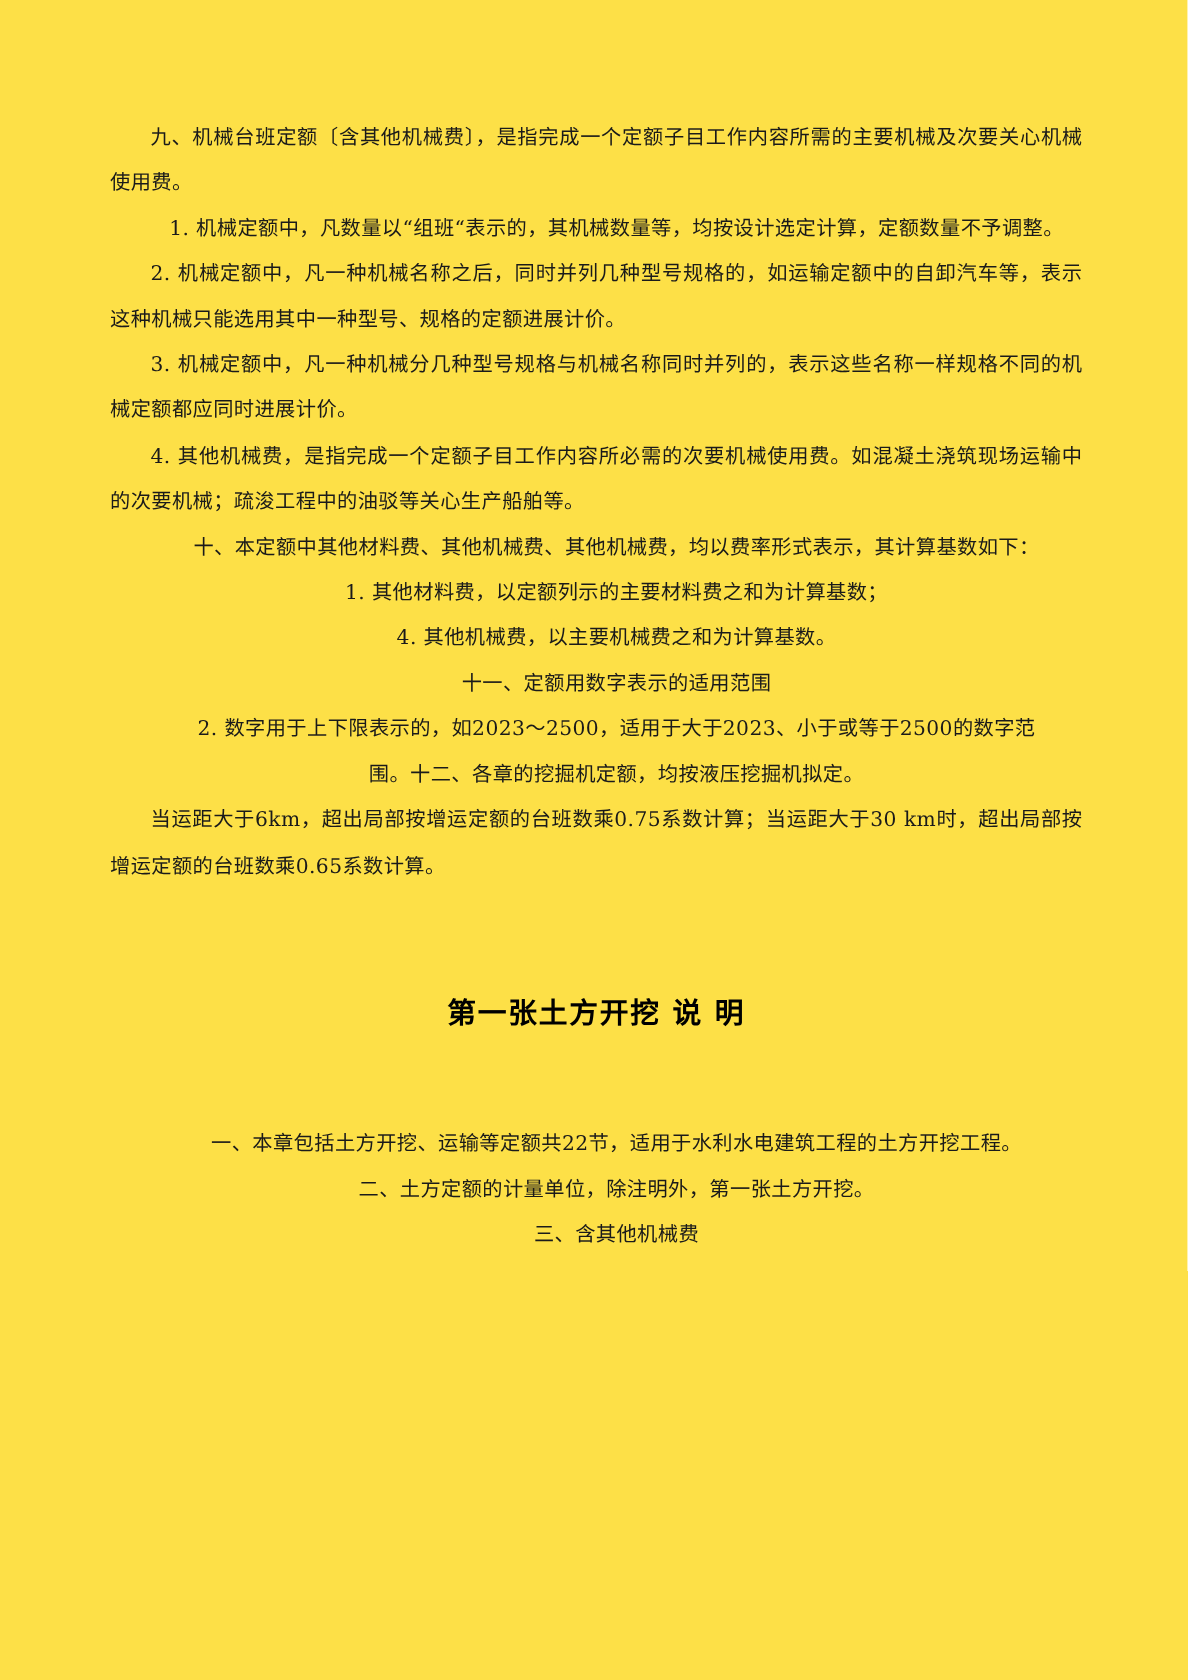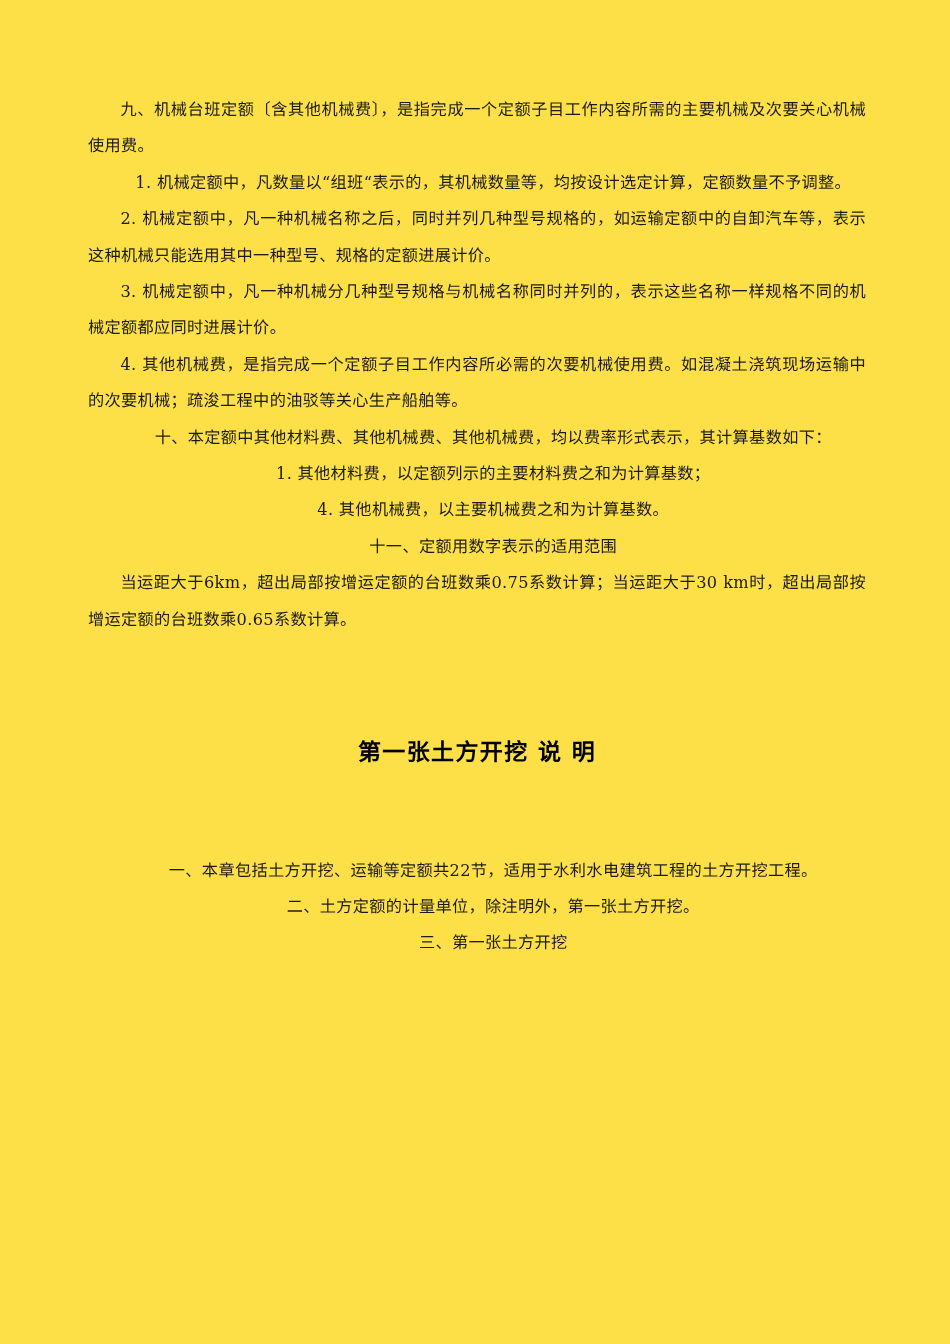--- a/index.html
+++ b/index.html
@@ -46,21 +46,21 @@
   .para.flow {
     text-align: justify;
   }
 
   
   .para.single {
     text-align: center;
   }
 
   .section-heading {
-    margin: 18px;
+    margin: 4px;
     padding: 0;
     font-size: 23px;
     line-height: 36.4px;
     font-weight: bold;
     text-align: center;
     text-indent: 0;
     letter-spacing: 0.06em;
     color: #000000;
     font-family: "DejaVu Serif", "Liberation Serif", serif;
   }
@@ -89,37 +89,39 @@
       <p class="para single">十、本定额中其他材料费、其他机械费、其他机械费，均以费率形式表示，其计算基数如下：</p>
 
       <p class="para single">1. 其他材料费，以定额列示的主要材料费之和为计算基数；</p>
 
 
       <p class="para single">4. 其他机械费，以主要机械费之和为计算基数。</p>
 
       <p class="para single">十一、定额用数字表示的适用范围</p>
 
 
+      <p class="para single">2. 数字用于上下限表示的，如2023～2500，适用于大于2023、小于或等于2500的数字范</p>
 
+      <p class="para single">围。十二、各章的挖掘机定额，均按液压挖掘机拟定。</p>
 
 
       <p class="para flow">当运距大于6km，超出局部按增运定额的台班数乘0.75系数计算；当运距大于30  km时，超出局部按增运定额的台班数乘0.65系数计算。</p>
 
     </div>
 
     <div class="spacer-before-heading"></div>
 
     <h1 class="section-heading">第一张土方开挖  说  明</h1>
 
     <div class="spacer-after-heading"></div>
 
     <div>
 
       <p class="para single">一、本章包括土方开挖、运输等定额共22节，适用于水利水电建筑工程的土方开挖工程。</p>
 
       <p class="para single">二、土方定额的计量单位，除注明外，第一张土方开挖。</p>
 
-      <p class="para single">三、第一张土方开挖</p>
+      <p class="para single">三、含其他机械费</p>
 
     </div>
 
   </div>
 </div>
 
 </body></html>

